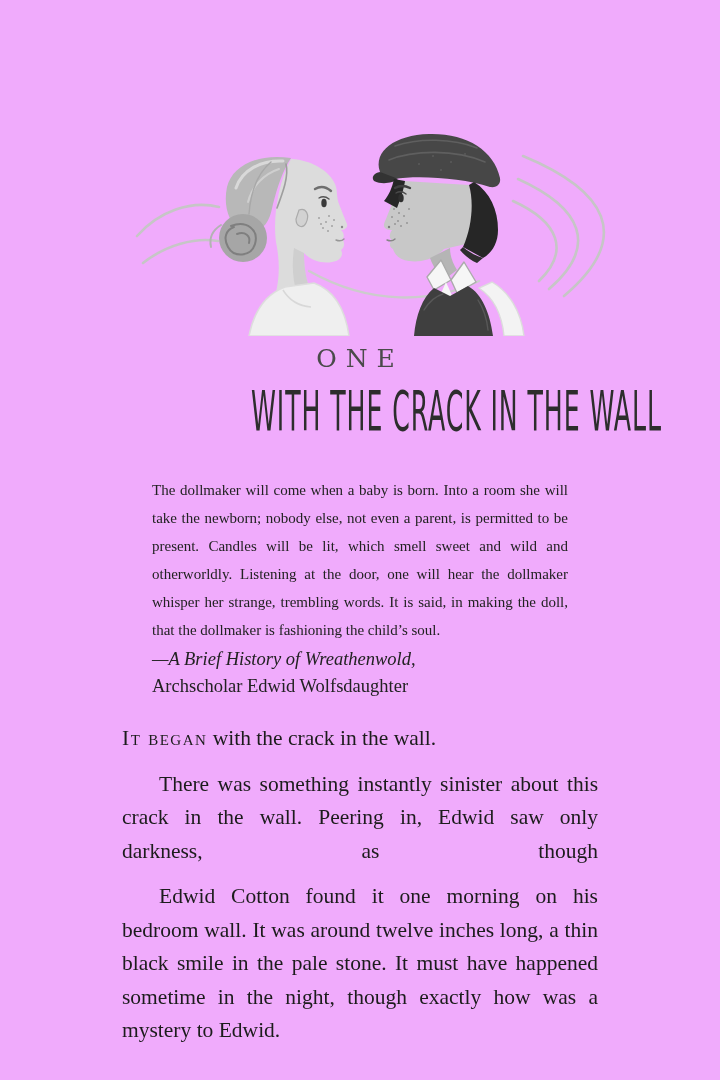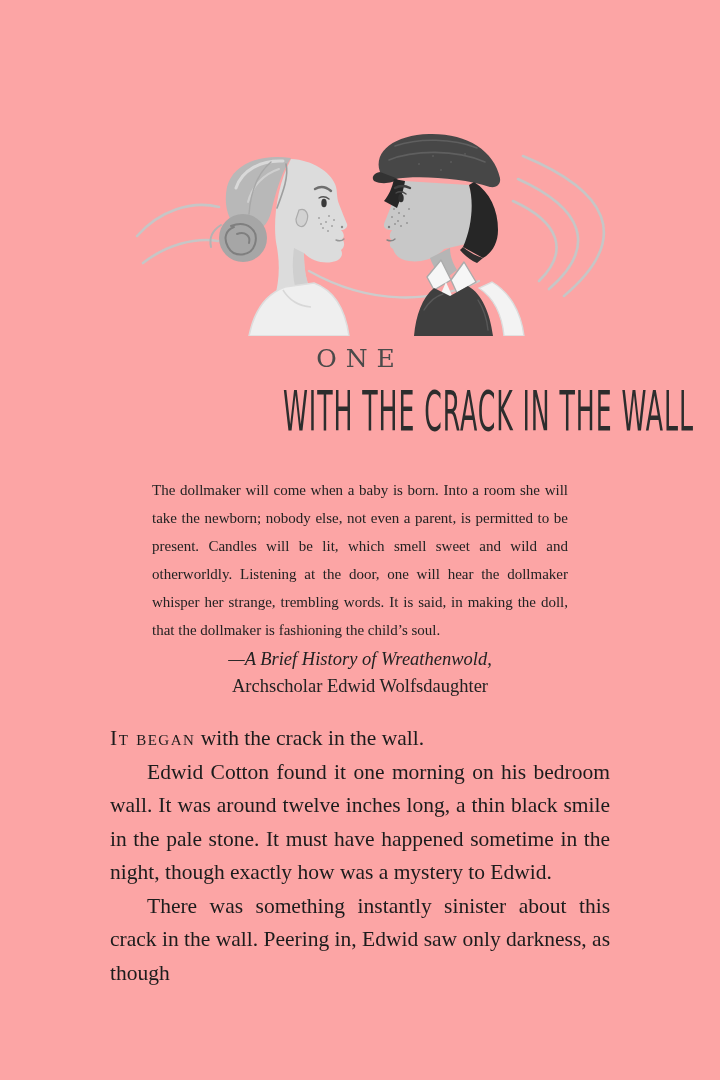--- a/index.html
+++ b/index.html
@@ -1,20 +1,20 @@
 <!DOCTYPE html>
 <html><head>
 <meta charset="utf-8">
 <style>
   html,body { margin:0; padding:0; background:#ffffff; }
   .page {
     position: relative;
     width: 720px;
     height: 1080px;
-    background: #fca5a5;
+    background: #f0abfc;
     overflow: hidden;
     font-family: "Liberation Serif", serif;
     color: #1f1f1f;
   }
   .illustration {
     margin: 130px 0 0 133px;
     width: 512px;
     height: 206px;
   }
   .chapter-number {
@@ -24,21 +24,20 @@
     font-size: 25px;
     line-height: 27px;
     letter-spacing: 9px;
     color: #4a4a4a;
   }
   .chapter-title {
     margin-top: 14px;
     height: 50px;
     text-align: center;
     white-space: nowrap;
-    padding-left: 32px;
   }
   .chapter-title .stretch {
     display: inline-block;
     font-family: "DejaVu Sans", sans-serif;
     font-weight: 400;
     font-size: 56px;
     line-height: 50px;
     letter-spacing: 2px;
     color: #2d2d2d;
     transform: scale(0.45, 1);
@@ -48,35 +47,35 @@
     margin: 40px auto 0 auto;
     width: 416px;
     font-size: 15px;
     line-height: 28px;
     text-align: justify;
     color: #222222;
   }
   .attribution {
     margin: 2px auto 0 auto;
     width: 416px;
-    text-align: center;
+    text-align: left;
     font-size: 18.5px;
     line-height: 27px;
     color: #222222;
   }
   .attribution .source-title { font-style: italic; }
   .body-text {
     margin: 22px auto 0 auto;
     width: 500px;
     font-size: 21.5px;
     line-height: 33.5px;
     text-align: justify;
     color: #1c1c1c;
   }
-  .body-text p { margin: 0; }
+  .body-text p { margin: 12px; }
   .body-text p.indented { text-indent: 37px; }
   .body-text p.continues { text-align-last: justify; }
   .smallcaps {
     font-variant: small-caps;
     letter-spacing: 1.5px;
   }
 </style>
 </head>
 <body>
 
@@ -249,17 +248,17 @@
   <div class="epigraph">
     <span>The dollmaker will come when a baby is born. Into a room she will take the newborn; nobody else, not even a parent, is permitted to be present. Candles will be lit, which smell sweet and wild and otherworldly. Listening at the door, one will hear the dollmaker whisper her strange, trembling words. It is said, in making the doll, that the dollmaker is fashioning the child’s soul.</span>
   </div>
   <div class="attribution">
     <div class="source-title">—A Brief History of Wreathenwold,</div>
     <div class="source-author">Archscholar Edwid Wolfsdaughter</div>
   </div>
 
   <div class="body-text">
     <p><span class="smallcaps">It began</span><span> with the crack in the wall.</span></p>
+    <p class="indented continues">There was something instantly sinister about this crack in the wall. Peering in, Edwid saw only darkness, as though</p>
     <p class="indented">Edwid Cotton found it one morning on his bedroom wall. It was around twelve inches long, a thin black smile in the pale stone. It must have happened sometime in the night, though exactly how was a mystery to Edwid.</p>
-    <p class="indented continues">There was something instantly sinister about this crack in the wall. Peering in, Edwid saw only darkness, as though</p>
   </div>
 
 </div>
 
 </body></html>

